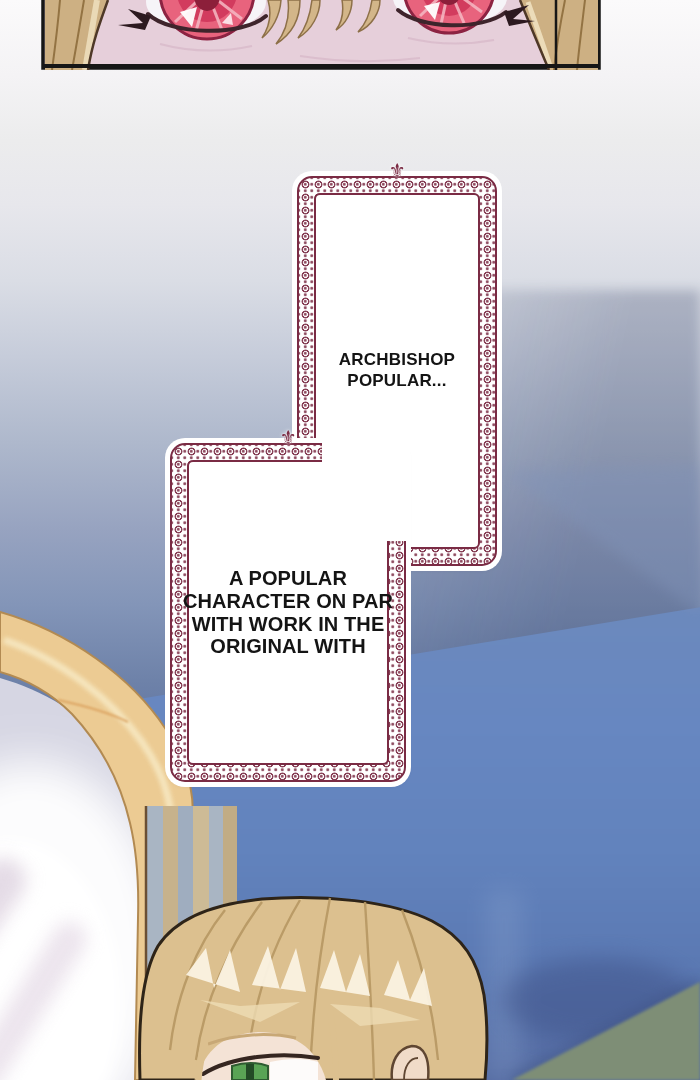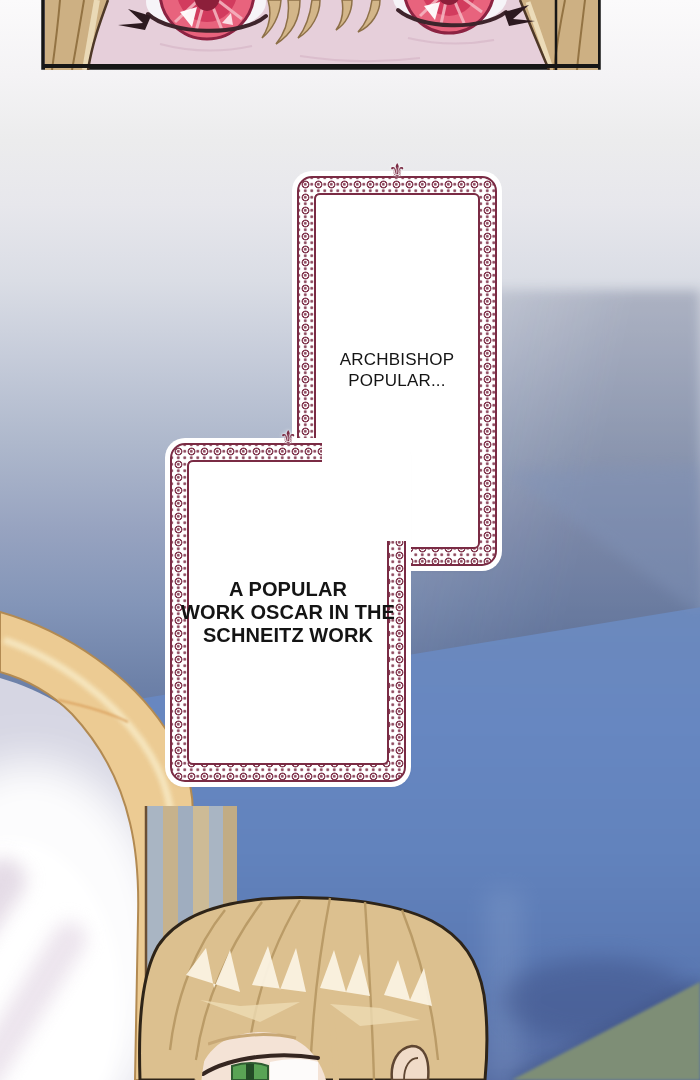--- a/index.html
+++ b/index.html
@@ -46,21 +46,21 @@
   }
   .frame .inner{
     position:absolute; inset:15px; background:#ffffff;
     border:2px solid #7a2b44; border-radius:6px;
     display:flex; flex-direction:column; align-items:center; justify-content:center;
     text-align:center; padding:6px;
   }
   .box1{ left:297px; top:176px; width:196px; height:386px; z-index:5; }
   .box2{ left:170px; top:443px; width:232px; height:335px; z-index:6; }
   .caption{ color:#141414; }
-  .caption-1{ font-size:17px; font-weight:400; line-height:1.22; letter-spacing:0.2px; }
+  .caption-1{ font-size:17px; font-weight:700; line-height:1.22; letter-spacing:0.2px; }
   .caption-2{ font-size:20px; font-weight:700; line-height:1.14; letter-spacing:0.1px; }
   .caption span{ display:block; white-space:nowrap; }
   .fleur{
     position:absolute; width:22px; text-align:center; color:#7a2b44; font-size:19px; line-height:1;
     font-family:"DejaVu Sans",sans-serif;
     text-shadow:0 0 2px #fff, 0 0 4px #fff;
   }
   
   .merge-patch{ position:absolute; background:#ffffff; z-index:7; }
   .patch-a{ left:289px; top:465px; width:38px;  height:104px; }
@@ -224,22 +224,23 @@
         <span>POPULAR...</span>
       </div>
     </div>
   </div>
 
   <div class="frame box2">
     <div class="fleur" style="left:105px; top:-17px;">⚜</div>
     <div class="inner">
       <div class="caption caption-2">
         <span>A POPULAR</span>
-        <span>WORK OSCAR IN THE</span>
-        <span>SCHNEITZ WORK</span>
+        <span>CHARACTER ON PAR</span>
+        <span>WITH WORK IN THE</span>
+        <span>ORIGINAL WITH</span>
       </div>
     </div>
   </div>
 
   <div class="merge-patch patch-a"></div>
   <div class="merge-patch patch-b"></div>
   <div class="merge-patch patch-c"></div>
   <div class="merge-patch patch-d"></div>
 
 </div>

